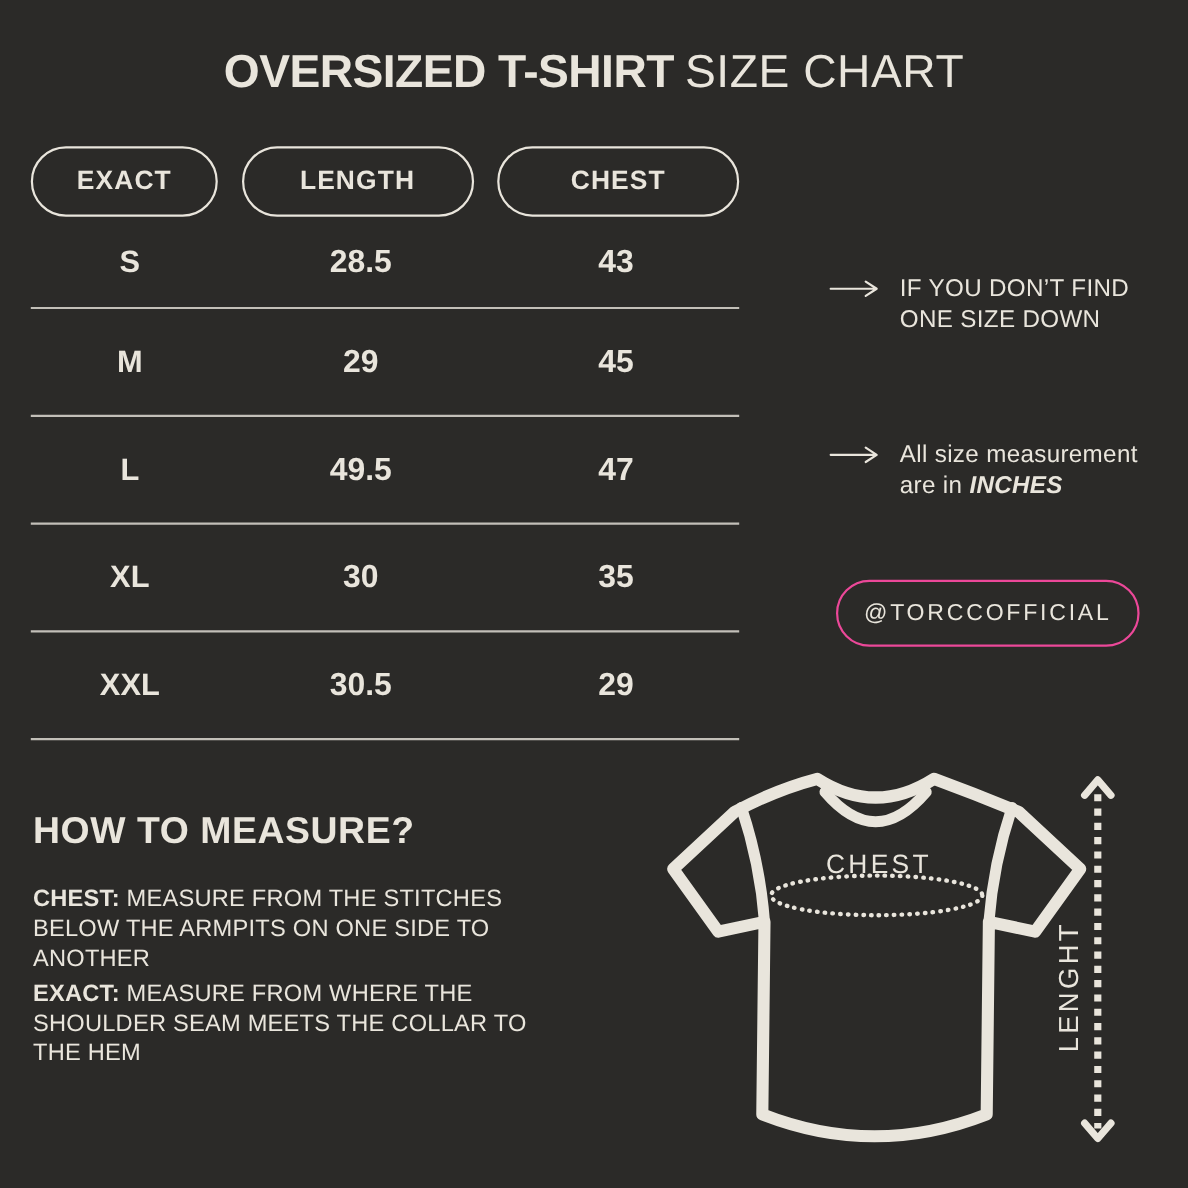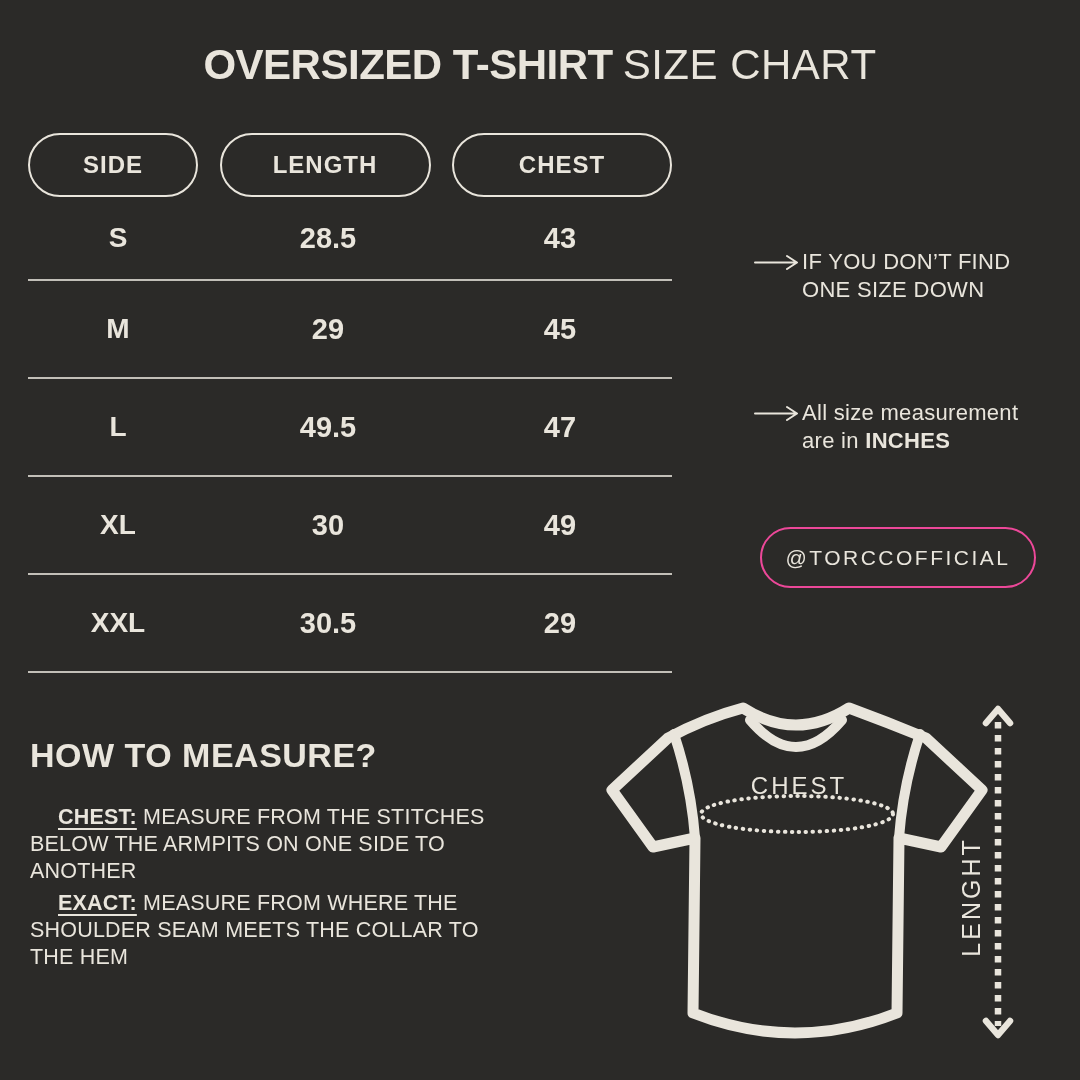--- a/index.html
+++ b/index.html
@@ -38,70 +38,68 @@
     display: flex; align-items: center; height: 98px;
     border-bottom: 2px solid rgba(233,229,220,0.8);
   }
   .trow.first { height: 84px; }
   .cell { text-align: center; font-size: 29px; font-weight: 700; }
   .c-size  { width: 180px; font-weight: 700; font-size: 28px; }
   .c-len   { width: 240px; }
   .c-chest { width: 224px; }
 
   
-  .note { position: absolute; display: flex; gap: 2px; }
+  .note { position: absolute; display: flex; gap: 18px; }
   .note-1 { left: 754px; top: 248px; }
   .note-2 { left: 754px; top: 399px; }
   .note .arr { flex: 0 0 auto; margin-top: 6px; }
   .note-text { font-size: 22px; line-height: 27.5px; letter-spacing: 0.3px; }
   .note-1 .note-text { text-transform: none; }
-  .note b { font-weight: 700; }
+  .note b { font-weight: 700; font-style: italic; }
 
   .badge {
     position: absolute; left: 760px; top: 527px; width: 276px; height: 61px;
     border: 2px solid #ec4899; border-radius: 31px;
     display: flex; align-items: center; justify-content: center;
     font-size: 21px; letter-spacing: 2.5px; cursor: pointer;
   }
 
   
   .howto-heading {
     position: absolute; left: 30px; top: 736px;
     font-size: 34px; font-weight: 800; letter-spacing: 0.5px;
   }
   .measure-item { position: absolute; left: 30px; font-size: 21.5px; line-height: 27px; letter-spacing: 0.2px; }
   .measure-item.m-chest  { top: 804px; width: 480px; }
   .measure-item.m-lenght { top: 890px; width: 462px; }
   .measure-term {
     font-weight: 700;
-    text-decoration: underline;
     text-decoration-thickness: 2px;
     text-underline-offset: 4px;
-    margin-left: 28px;
   }
 
   
   .diagram { position: absolute; left: 590px; top: 690px; }
   .diagram text {
     font-family: "Liberation Sans", sans-serif;
     fill: #e9e5dc;
   }
 </style>
 </head>
 <body>
 
 <div class="canvas">
 
   <div class="title">
     <span class="t-bold">OVERSIZED T-SHIRT</span><span class="t-reg">SIZE CHART</span>
   </div>
 
   <div class="size-table">
     <div class="pill-row">
-      <div class="pill p-size">SIDE</div>
+      <div class="pill p-size">EXACT</div>
       <div class="pill p-length">LENGTH</div>
       <div class="pill p-chest">CHEST</div>
     </div>
 
     <div class="trow first">
       <div class="cell c-size">S</div>
       <div class="cell c-len">28.5</div>
       <div class="cell c-chest">43</div>
     </div>
     <div class="trow">
@@ -110,21 +108,21 @@
       <div class="cell c-chest">45</div>
     </div>
     <div class="trow">
       <div class="cell c-size">L</div>
       <div class="cell c-len">49.5</div>
       <div class="cell c-chest">47</div>
     </div>
     <div class="trow">
       <div class="cell c-size">XL</div>
       <div class="cell c-len">30</div>
-      <div class="cell c-chest">49</div>
+      <div class="cell c-chest">35</div>
     </div>
     <div class="trow">
       <div class="cell c-size">XXL</div>
       <div class="cell c-len">30.5</div>
       <div class="cell c-chest">29</div>
     </div>
   </div>
 
   <div class="note note-1">
     <svg class="arr" width="46" height="17" viewBox="0 0 46 17">

